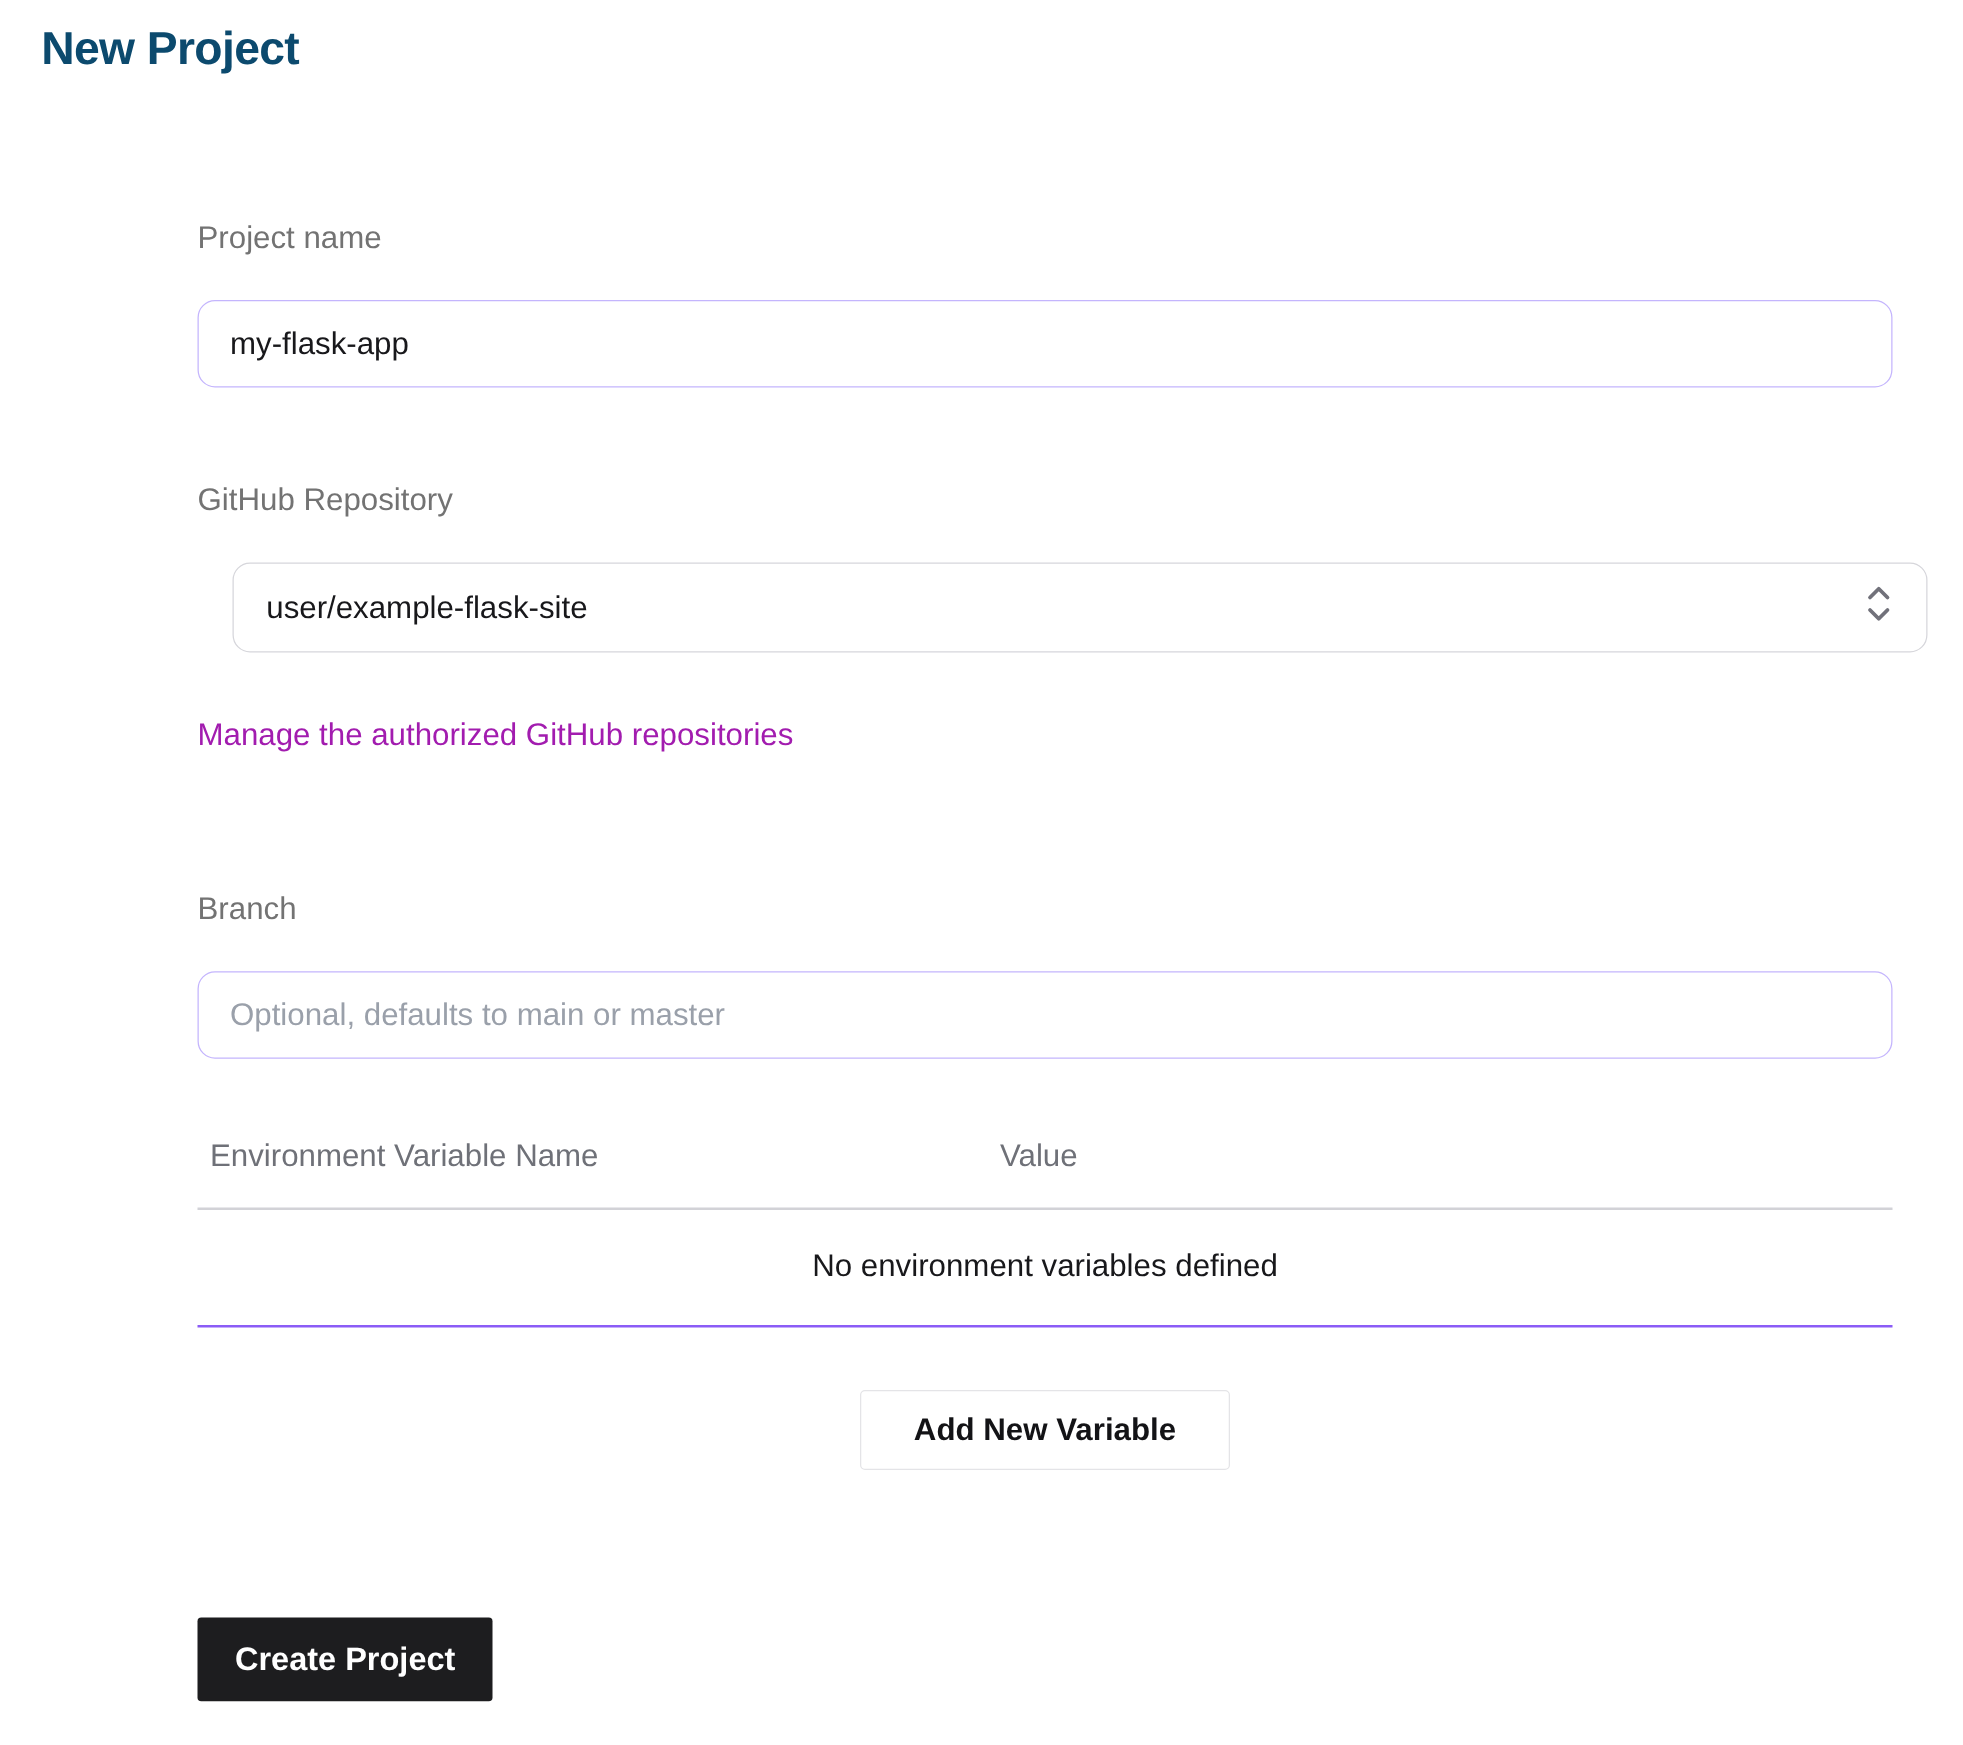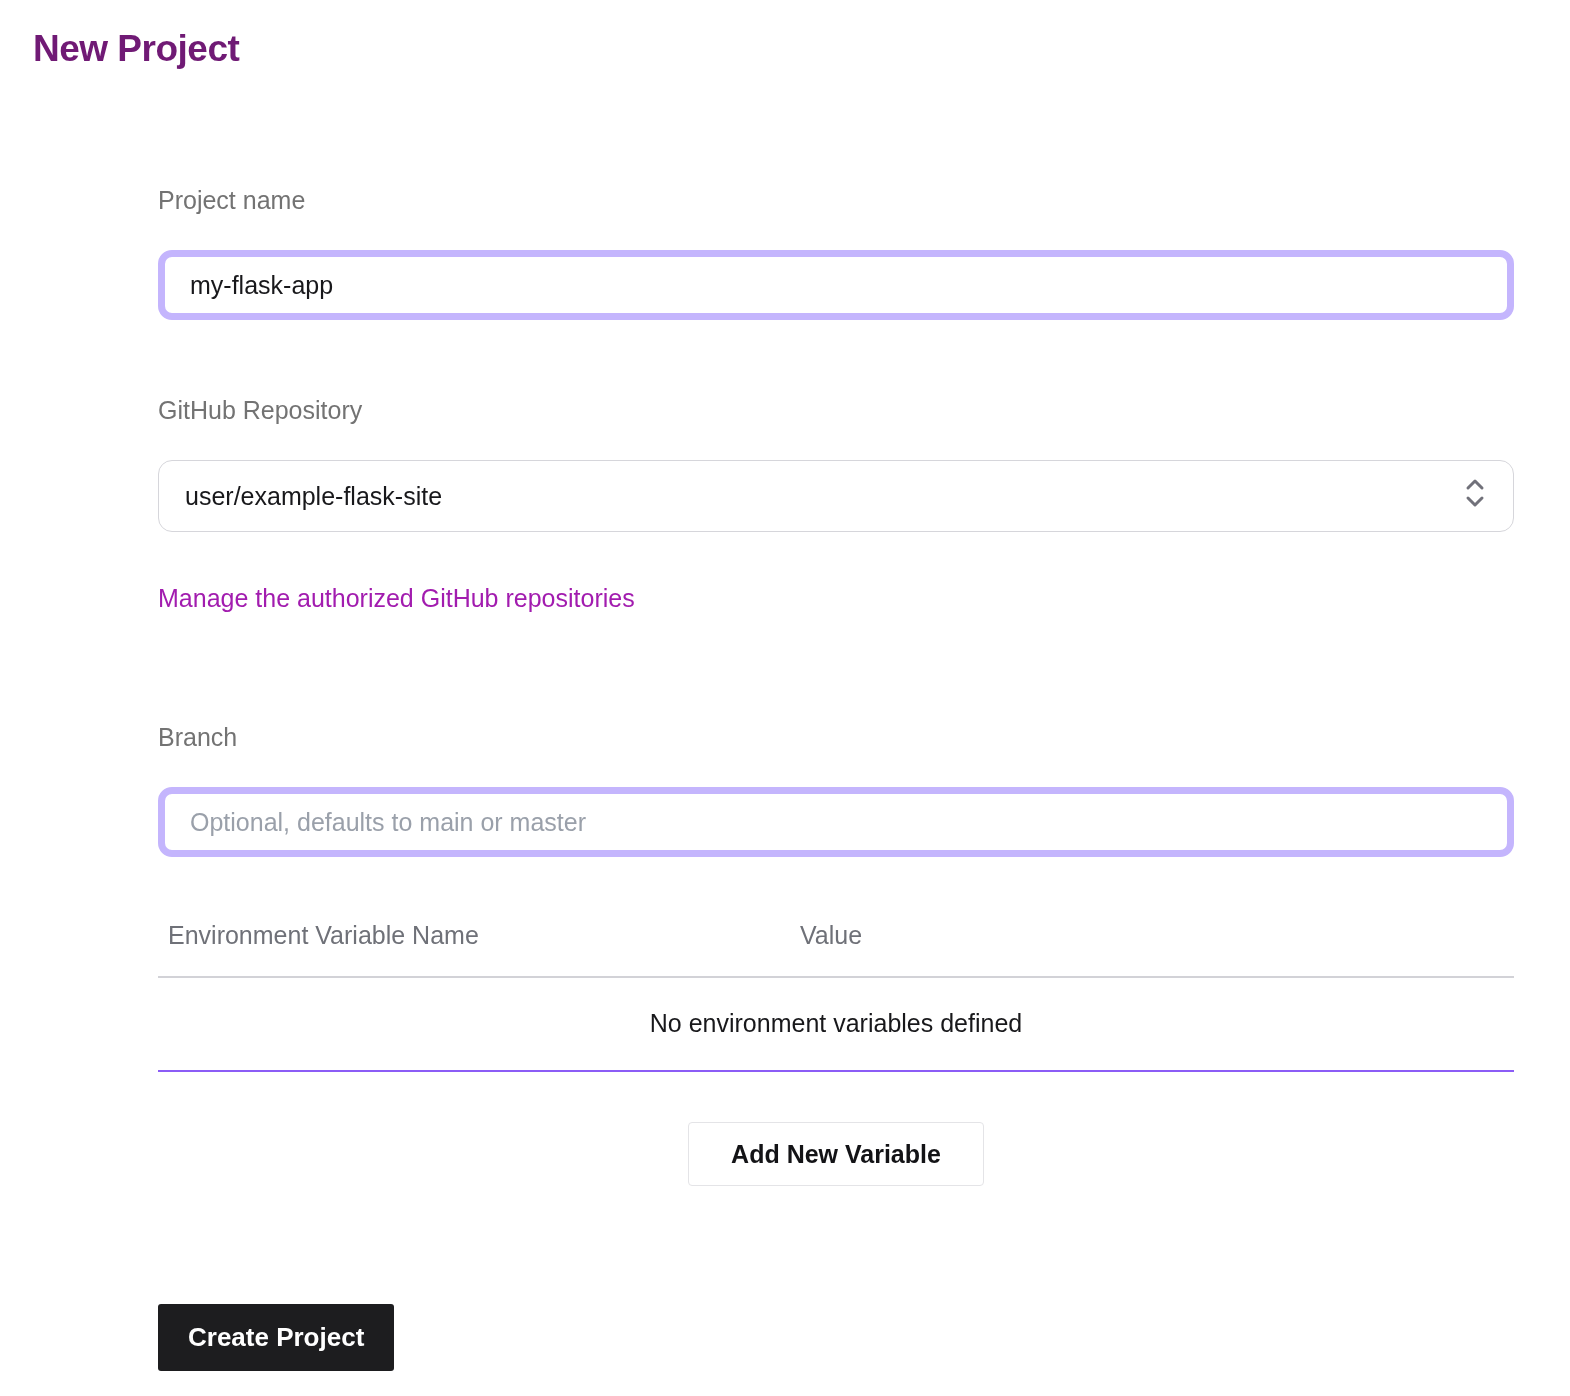--- a/index.html
+++ b/index.html
@@ -7,45 +7,45 @@
     margin: 0;
     padding: 0;
     background: #ffffff;
     width: 1570px;
     height: 1396px;
     font-family: "Liberation Sans", "DejaVu Sans", sans-serif;
     color: #18181b;
     overflow: hidden;
   }
   .page-title {
-    margin: 28px 0 0 33px;
+    margin: 18px 0 0 33px;
     font-size: 37px;
     font-weight: 700;
     letter-spacing: -0.5px;
-    color: #701a75;
+    color: #0c4a6e;
   }
   .form-container {
     margin-left: 158px;
     width: 1356px;
   }
   .field-label {
     display: block;
     font-size: 25px;
     font-weight: 400;
     color: #737373;
   }
   .label-project { margin-top: 116px; }
   .label-repo    { margin-top: 76px; }
   .label-branch  { margin-top: 110px; }
   .text-input {
     display: block;
     width: 100%;
     height: 70px;
     margin-top: 35px;
-    border: 7px solid #c4b5fd;
+    border: 1px solid #c4b5fd;
     border-radius: 14px;
     padding: 0 25px;
     font-size: 25px;
     font-family: "Liberation Sans", "DejaVu Sans", sans-serif;
     color: #18181b;
     background: #ffffff;
     outline: none;
   }
   .text-input::placeholder { color: #9aa0aa; }
   .select-box {
@@ -55,20 +55,21 @@
     width: 100%;
     height: 72px;
     margin-top: 35px;
     border: 1px solid #d6d6db;
     border-radius: 14px;
     padding: 0 26px;
     font-size: 25px;
     color: #18181b;
     background: #ffffff;
     cursor: default;
+    margin-left: 28px;
   }
   .chevron-updown {
     flex: 0 0 auto;
     display: block;
   }
   .manage-link {
     display: inline-block;
     margin-top: 52px;
     font-size: 25px;
     color: #a21caf;

